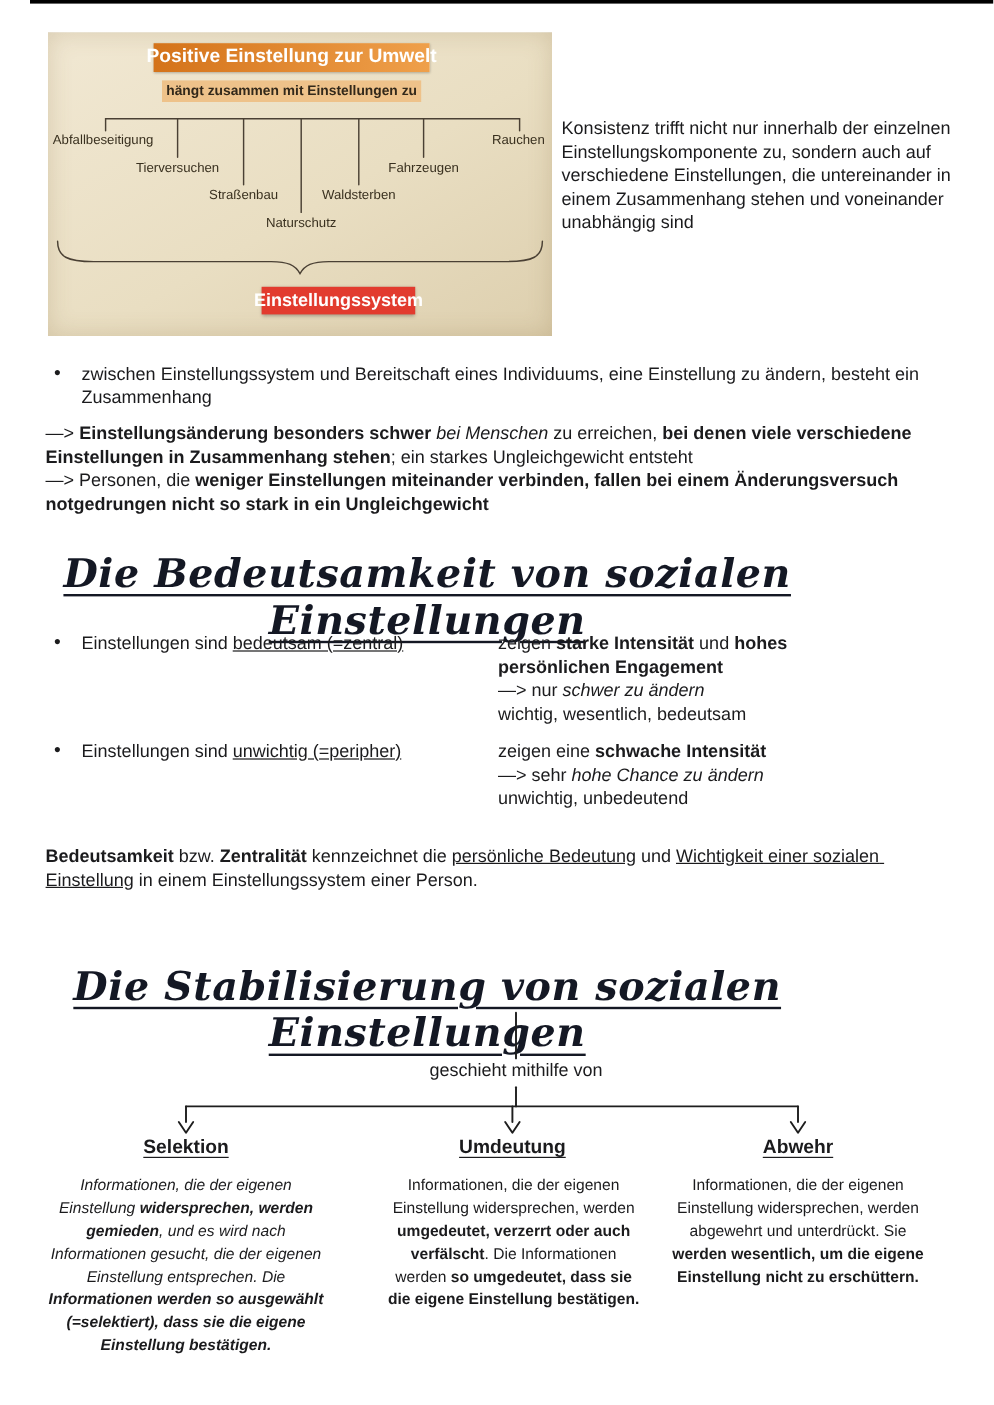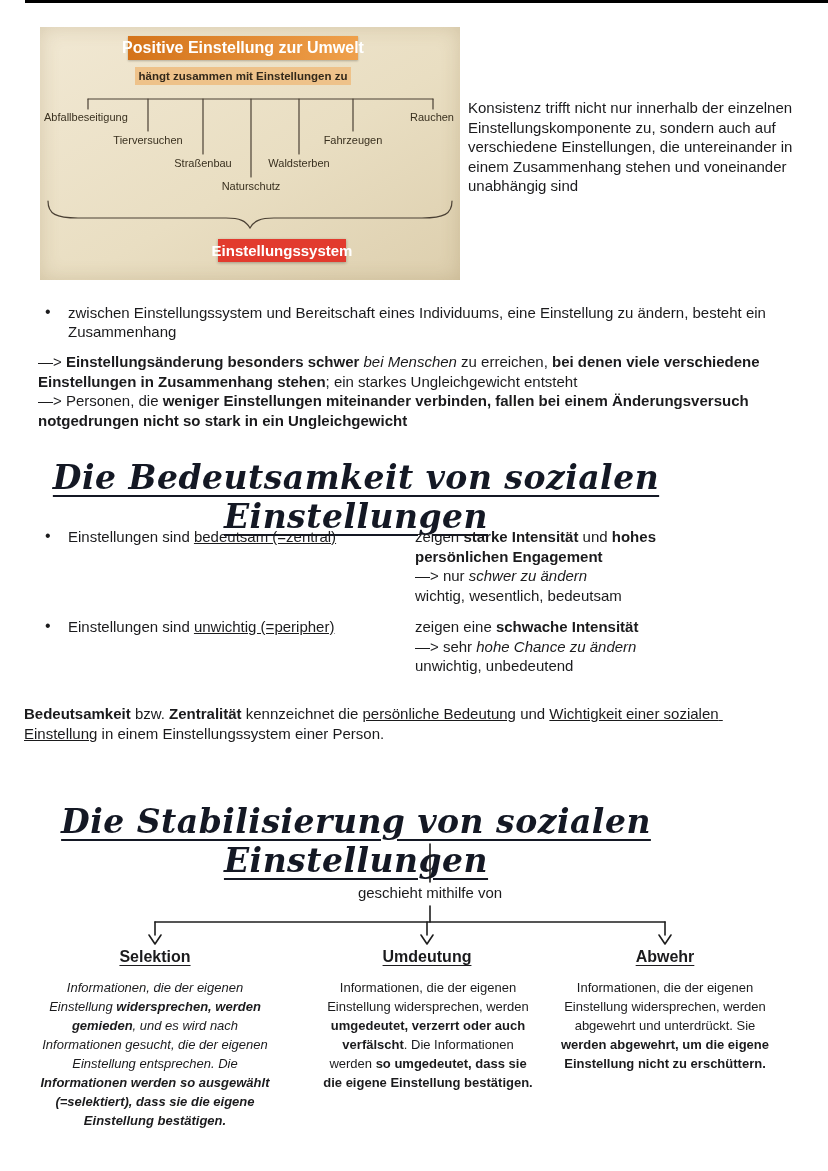--- a/index.html
+++ b/index.html
@@ -45,21 +45,21 @@
            color:#141824; letter-spacing:.5px;
            text-decoration:underline; text-underline-offset:6px; text-decoration-thickness:1.5px; }
   .h1 { top:458px; }
   .h2 { top:802px; }
 
   .def-left { position:absolute; left:68px; width:340px; font-size:15px; line-height:19px; }
   .def-right { position:absolute; left:415px; width:310px; font-size:15px; line-height:19.5px; }
   .row1 { top:527px; }
   .row2 { top:617px; }
 
-  .summary { position:absolute; left:24px; top:704px; width:764px; font-size:15px; line-height:20px; }
+  .summary { position:absolute; left:38px; top:704px; width:764px; font-size:15px; line-height:20px; }
 
   
   .tree-svg { position:absolute; left:0; top:840px; width:828px; height:112px; }
   .tree-label { position:absolute; left:430px; top:884px; transform:translateX(-50%); font-size:15px; white-space:nowrap; }
   .col-title { position:absolute; top:948px; font-size:16px; font-weight:700; text-align:center;
            text-decoration:underline; text-underline-offset:3px; }
   .ct1 { left:29px; width:252px; }
   .ct2 { left:296px; width:262px; }
   .ct3 { left:558px; width:214px; }
   .col-body { position:absolute; top:978px; font-size:13px; line-height:19px; text-align:center; }
@@ -146,15 +146,15 @@
     </g>
   </svg>
   <div class="tree-label">geschieht mithilfe von</div>
 
   <div class="col-title ct2">Umdeutung</div>
   <div class="col-title ct1">Selektion</div>
   <div class="col-title ct3">Abwehr</div>
 
   <div class="col-body cb1 rich"><span style="font-style: italic;">Informationen, die der eigenen Einstellung </span><span style="font-weight: 700; font-style: italic;">widersprechen, werden gemieden</span><span style="font-style: italic;">, und es wird nach Informationen gesucht, die der eigenen Einstellung entsprechen. Die </span><span style="font-weight: 700; font-style: italic;">Informationen werden so ausgewählt (=selektiert), dass sie die eigene Einstellung bestätigen.</span></div>
   <div class="col-body cb2 rich"><span>Informationen, die der eigenen Einstellung widersprechen, werden </span><span style="font-weight: 700;">umgedeutet, verzerrt oder auch verfälscht</span><span>. Die Informationen werden </span><span style="font-weight: 700;">so umgedeutet, dass sie die eigene Einstellung bestätigen.</span></div>
-  <div class="col-body cb3 rich"><span>Informationen, die der eigenen Einstellung widersprechen, werden abgewehrt und unterdrückt. Sie </span><span style="font-weight: 700;">werden abgewehrt, um die eigene Einstellung nicht zu erschüttern.</span></div>
+  <div class="col-body cb3 rich"><span>Informationen, die der eigenen Einstellung widersprechen, werden abgewehrt und unterdrückt. Sie </span><span style="font-weight: 700;">werden wesentlich, um die eigene Einstellung nicht zu erschüttern.</span></div>
 
 </div>
 
 </body></html>

